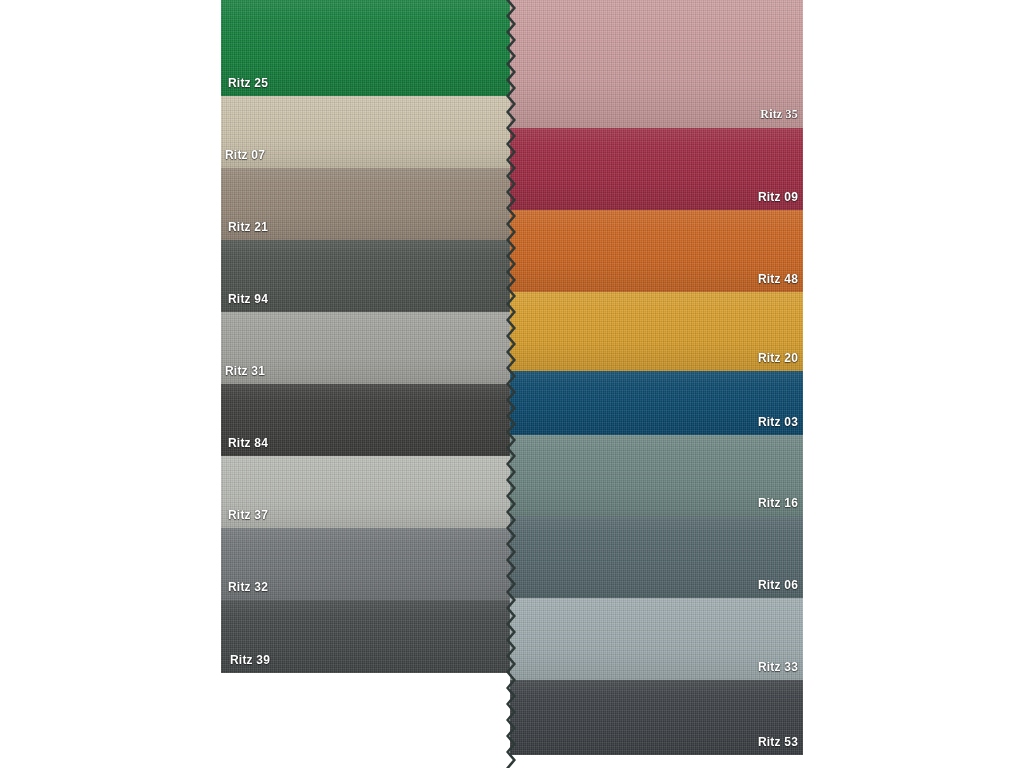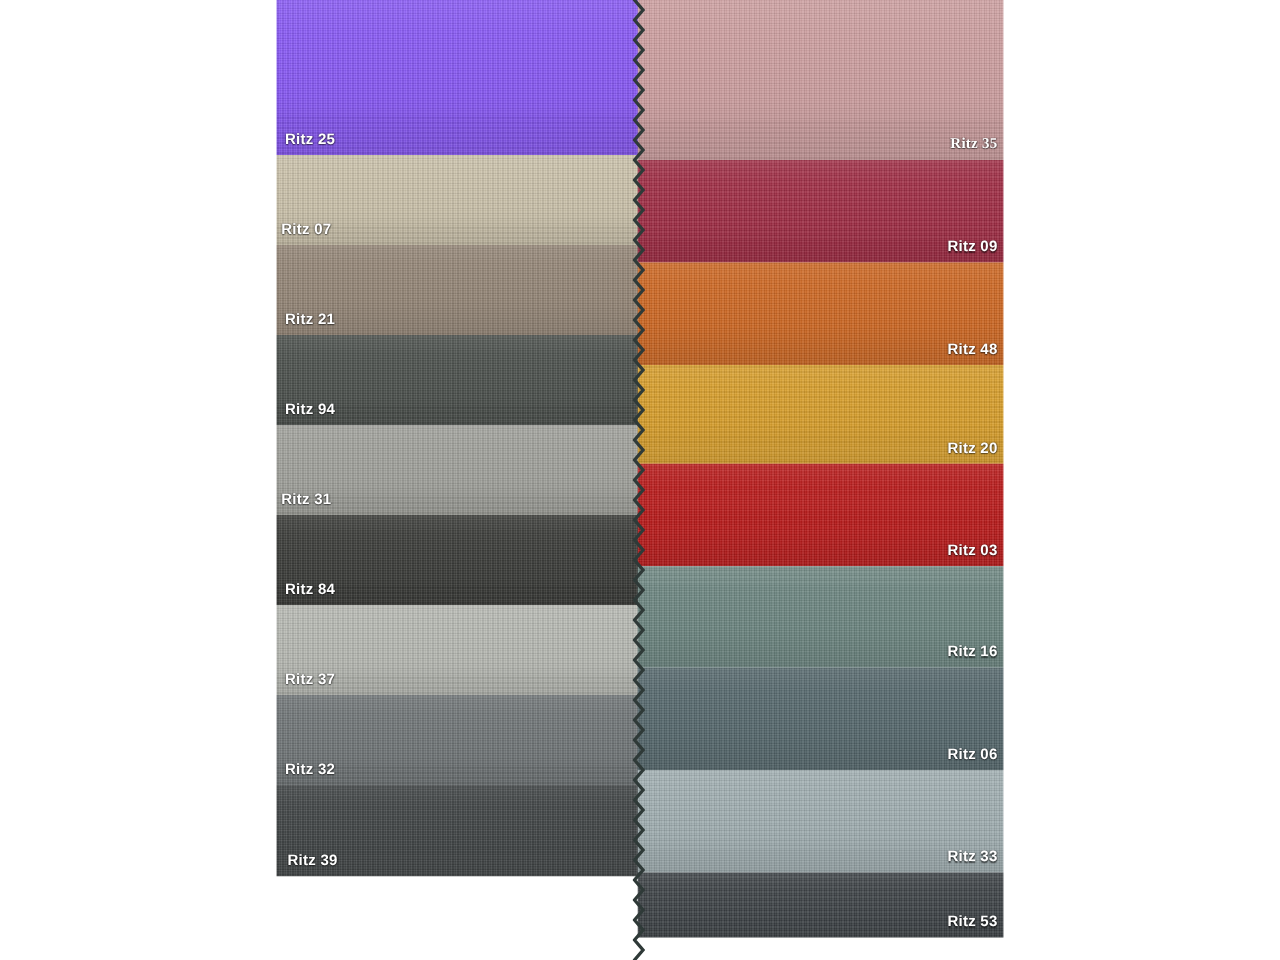--- a/index.html
+++ b/index.html
@@ -136,21 +136,21 @@
   #margin-right { left: 803px; width: 221px; }
 </style>
 </head>
 <body>
 
 <div id="page">
 
   <div id="swatch-card">
 
     <div class="column" id="column-left">
-        <div class="swatch" style="height: 124px; background-color: #8b5cf6;">
+        <div class="swatch" style="height: 96px; background-color: #15803d;">
           <span class="swatch-label label-left" style="left: 7px;">Ritz 25</span>
         </div>
         <div class="swatch" style="height: 72px; background-color: rgb(205, 196, 173);">
           <span class="swatch-label label-left" style="left: 4px;">Ritz 07</span>
         </div>
         <div class="swatch" style="height: 72px; background-color: rgb(151, 137, 122);">
           <span class="swatch-label label-left" style="left: 7px;">Ritz 21</span>
         </div>
         <div class="swatch" style="height: 72px; background-color: rgb(79, 84, 80);">
           <span class="swatch-label label-left" style="left: 7px;">Ritz 94</span>
@@ -178,33 +178,33 @@
         </div>
         <div class="swatch" style="height: 82px; background-color: rgb(158, 44, 68);">
           <span class="swatch-label label-right" style="right: 5px;">Ritz 09</span>
         </div>
         <div class="swatch" style="height: 82px; background-color: rgb(204, 103, 35);">
           <span class="swatch-label label-right" style="right: 5px;">Ritz 48</span>
         </div>
         <div class="swatch" style="height: 79px; background-color: rgb(217, 160, 46);">
           <span class="swatch-label label-right" style="right: 5px;">Ritz 20</span>
         </div>
-        <div class="swatch" style="height: 82px; background-color: #b91c1c;">
+        <div class="swatch" style="height: 64px; background-color: #0c4a6e;">
           <span class="swatch-label label-right" style="right: 5px;">Ritz 03</span>
         </div>
         <div class="swatch" style="height: 81px; background-color: rgb(110, 135, 130);">
           <span class="swatch-label label-right" style="right: 5px;">Ritz 16</span>
         </div>
         <div class="swatch" style="height: 82px; background-color: rgb(86, 104, 109);">
           <span class="swatch-label label-right" style="right: 5px;">Ritz 06</span>
         </div>
         <div class="swatch" style="height: 82px; background-color: rgb(159, 173, 176);">
           <span class="swatch-label label-right" style="right: 5px;">Ritz 33</span>
         </div>
-        <div class="swatch" style="height: 52px; background-color: rgb(61, 66, 70);">
+        <div class="swatch" style="height: 75px; background-color: rgb(61, 66, 70);">
           <span class="swatch-label label-right" style="right: 5px;">Ritz 53</span>
         </div>
       </div>
 
     <svg id="pinked-edge" viewBox="0 0 10 768" preserveAspectRatio="none" aria-hidden="true">
       <polyline id="pinked-edge-path" fill="none" stroke="#2f3a38" stroke-width="2.6" stroke-linejoin="miter" points="8.40,-8 1.60,0 8.40,8 1.60,16 8.40,24 1.60,32 8.40,40 1.60,48 8.40,56 1.60,64 8.40,72 1.60,80 8.40,88 1.60,96 8.40,104 1.60,112 8.40,120 1.60,128 8.40,136 1.60,144 8.40,152 1.60,160 8.40,168 1.60,176 8.40,184 1.60,192 8.40,200 1.60,208 8.40,216 1.60,224 8.40,232 1.60,240 8.40,248 1.60,256 8.40,264 1.60,272 8.40,280 1.60,288 8.40,296 1.60,304 8.40,312 1.60,320 8.40,328 1.60,336 8.40,344 1.60,352 8.40,360 1.60,368 8.40,376 1.60,384 8.40,392 1.60,400 8.40,408 1.60,416 8.40,424 1.60,432 8.40,440 1.60,448 8.40,456 1.60,464 8.40,472 1.60,480 8.40,488 1.60,496 8.40,504 1.60,512 8.40,520 1.60,528 8.40,536 1.60,544 8.40,552 1.60,560 8.40,568 1.60,576 8.40,584 1.60,592 8.40,600 1.60,608 8.40,616 1.60,624 8.40,632 1.60,640 8.40,648 1.60,656 8.40,664 1.60,672 8.40,680 1.60,688 8.40,696 1.60,704 8.40,712 1.60,720 8.40,728 1.60,736 8.40,744 1.60,752 8.40,760 1.60,768 8.40,776"></polyline>
     </svg>
 
   </div>
 

